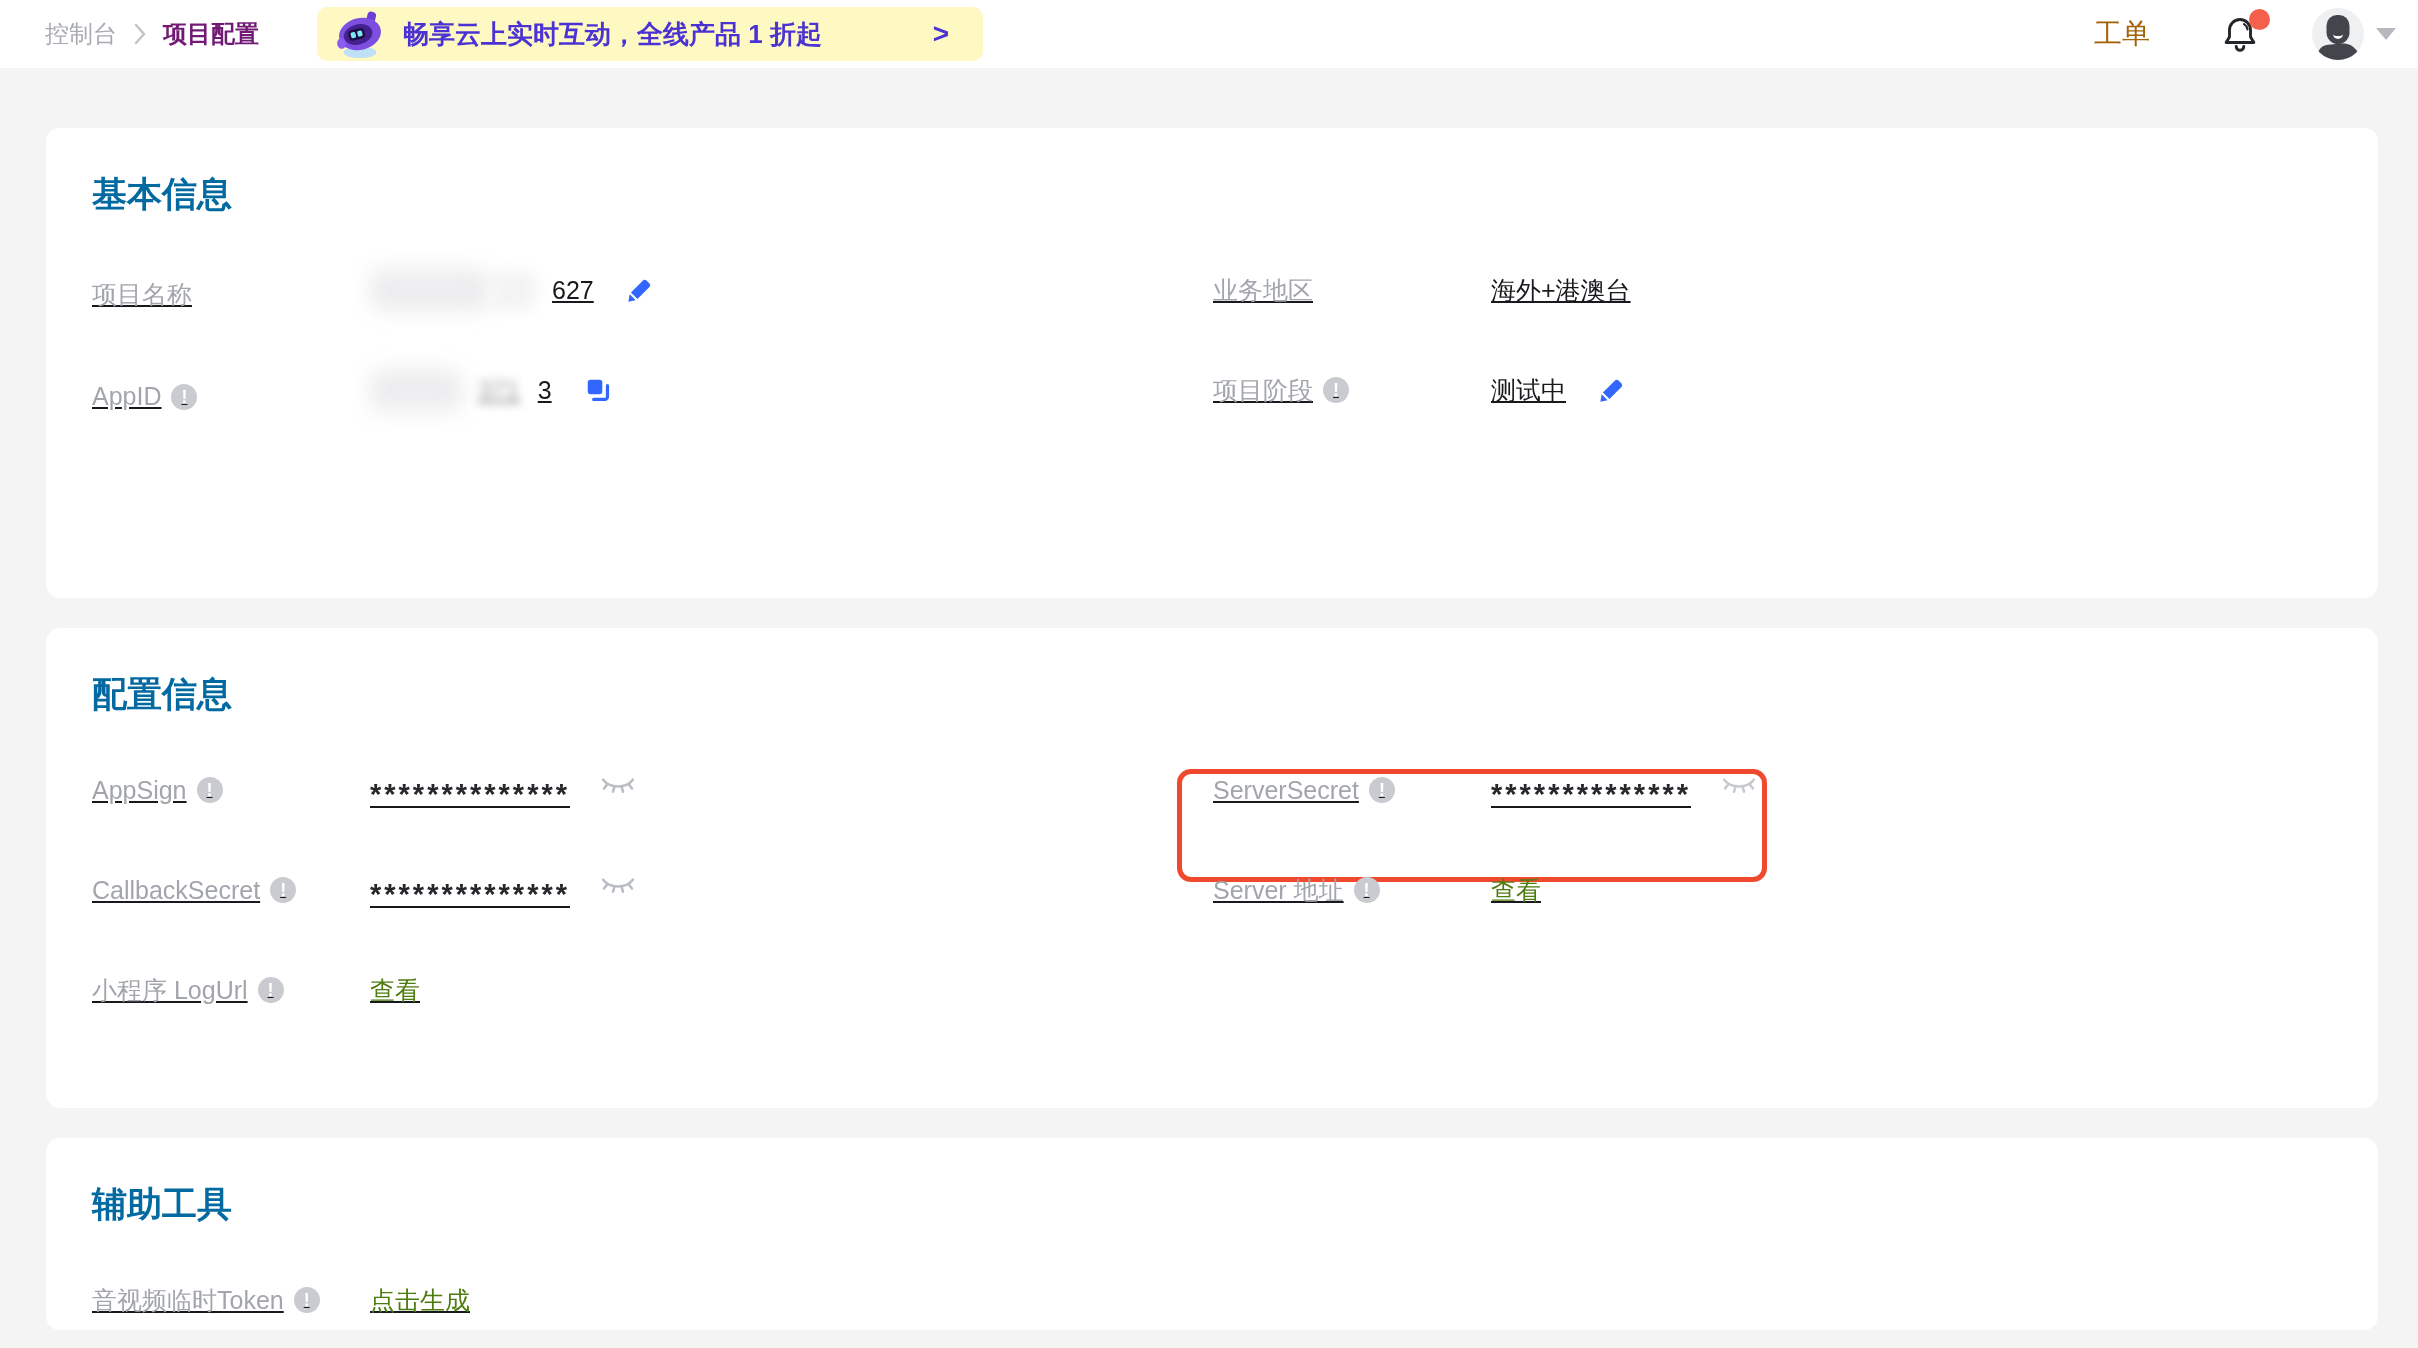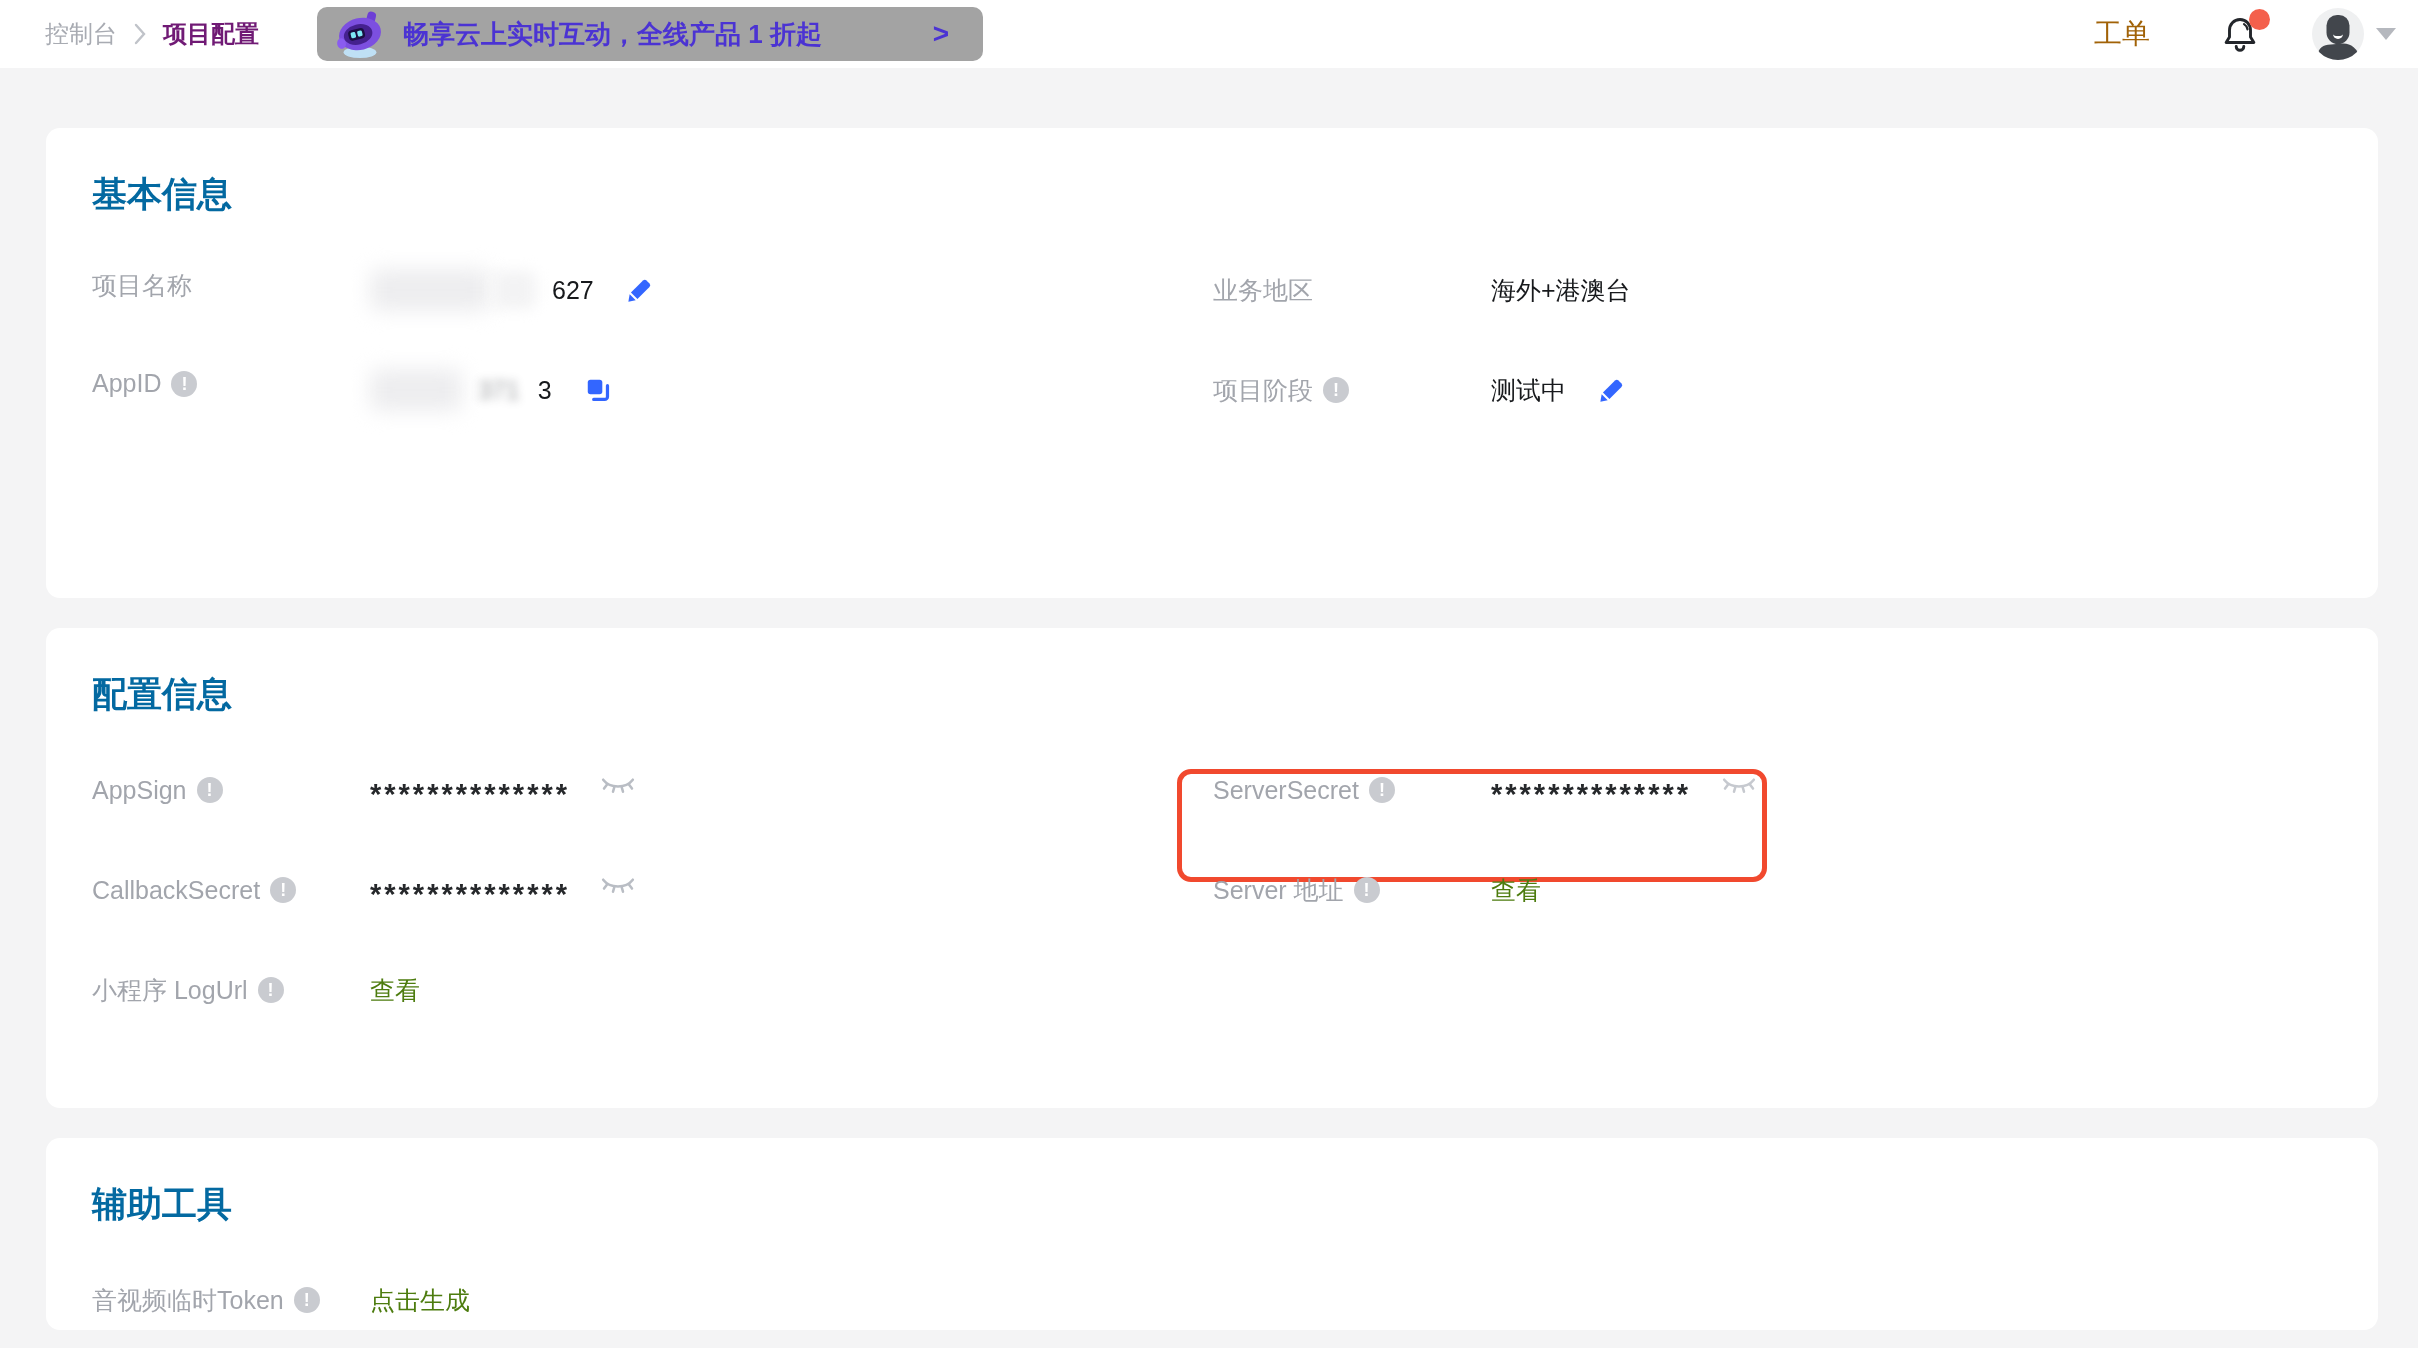--- a/index.html
+++ b/index.html
@@ -16,21 +16,21 @@
     display:flex; align-items:center;
     padding:0 22px 0 45px;
   }
   .crumb-root { font-size:24px; color:#a8abb2; cursor:pointer; }
   .crumb-sep { margin:0 16px; display:inline-flex; align-items:center; }
   .crumb-current { font-size:24px; color:#701a75;font-weight:bold; }
 
   .promo-banner {
     margin-left:58px;
     height:54px; width:666px;
-    background:#a3a3a3;
+    background:#fef9c3;
     border-radius:10px;
     display:flex; align-items:center;
     padding:0 34px 0 14px;
     cursor:pointer;
   }
   .promo-text { font-size:26px; font-weight:bold; color:#4b33d3; margin-left:14px; }
   .promo-arrow { margin-left:auto; font-size:28px; font-weight:bold; color:#4b33d3; }
 
   .topbar-right { margin-left:auto; display:flex; align-items:center; }
   .ticket-link { font-size:28px; color:#a16207; cursor:pointer; }
@@ -72,21 +72,21 @@
     background:#ffffff; border-radius:14px;
     margin:0 40px 0 46px; padding:48px 46px 0;
   }
   .card-basic  { margin-top:60px; height:470px; }
   .card-config { margin-top:30px; height:480px; }
   .card-tools  { margin-top:30px; height:192px; overflow:hidden; }
 
   .card-title { font-size:35px; font-weight:bold; color:#0369a1; line-height:36px; margin-bottom:28px; }
 
   .rows { display:grid; grid-template-columns:1121px 1fr; grid-auto-rows:100px; align-items:center; }
-  .field-row { display:flex; align-items:flex-start; position:relative; }
+  .field-row { display:flex; align-items:flex-end; position:relative;text-decoration:underline; }
   .flabel {
     width:278px; flex:none;
     display:flex; align-items:center; gap:10px;
     font-size:25px; color:#a2a5ac;
   }
   .fvalue { display:flex; align-items:center; font-size:25px; color:#17191c;gap:16px; }
 
   .info-icon {
     width:26px; height:26px; border-radius:50%; flex:none;
     background:#c9cbd0; color:#ffffff;

